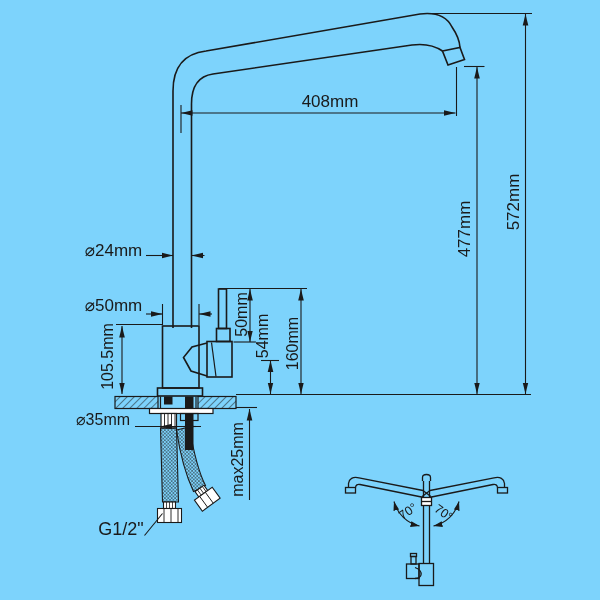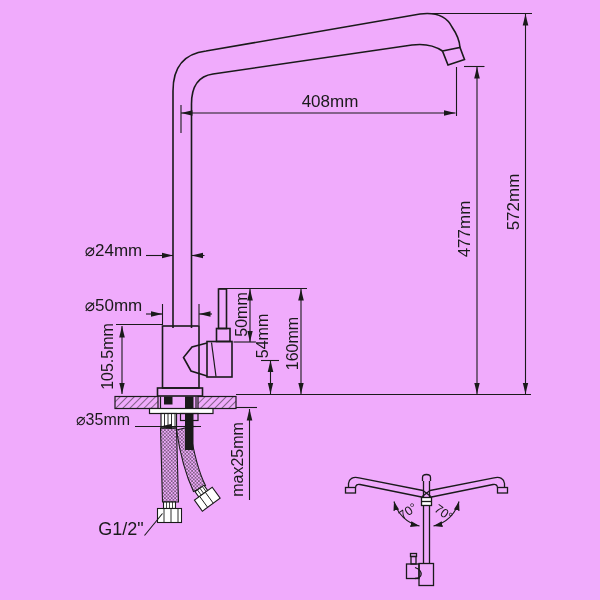--- a/index.html
+++ b/index.html
@@ -1,16 +1,16 @@
 <!DOCTYPE html>
 <html><head>
 <meta charset="utf-8">
 <style>
   html,body{margin:0;padding:0;background:#fff;}
-  .stage{position:relative;width:600px;height:600px;background:#f0abfc;overflow:hidden;
+  .stage{position:relative;width:600px;height:600px;background:#7dd3fc;overflow:hidden;
          font-family:"Liberation Sans",sans-serif;}
   svg{position:absolute;left:0;top:0;}
   text{fill:#1a1a1a;font-family:"Liberation Sans",sans-serif;}
   .dim-txt{font-size:17px;}
   .dim-txt-sm{font-size:16px;}
   .thread-txt{font-size:18px;}
   .angle-txt{font-size:12.5px;}
 </style>
 </head>
 <body>

